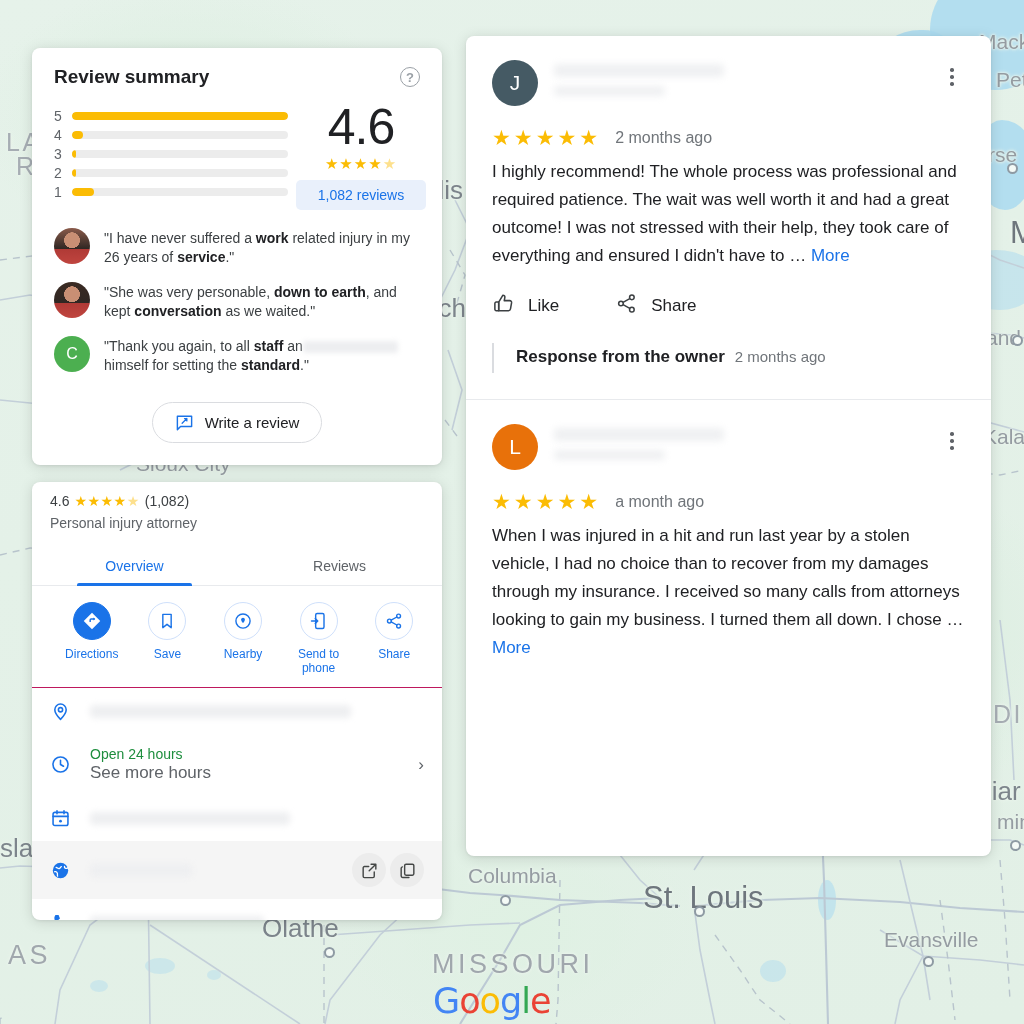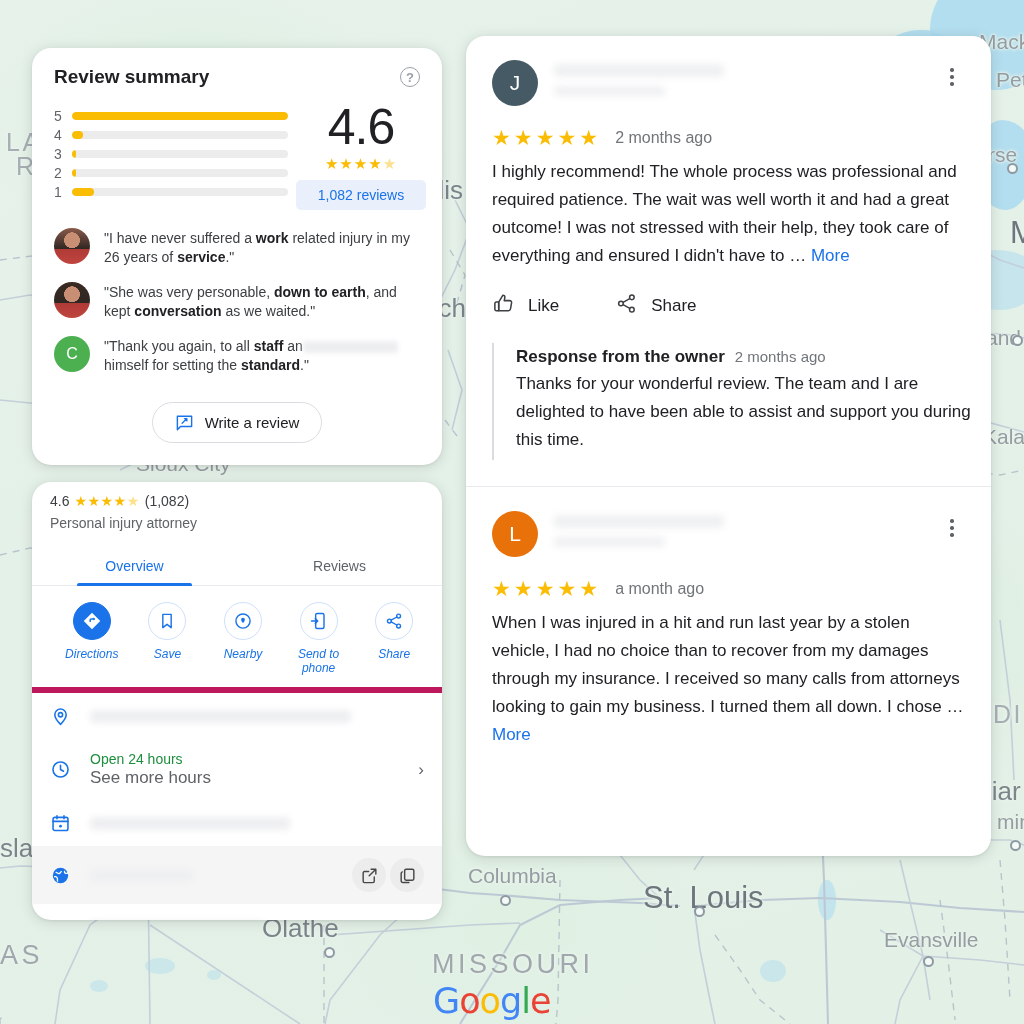--- a/index.html
+++ b/index.html
@@ -76,21 +76,21 @@
   #google-logo span:nth-child(2){color:#EA4335;}
   #google-logo span:nth-child(3){color:#FBBC05;}
   #google-logo span:nth-child(4){color:#4285F4;}
   #google-logo span:nth-child(5){color:#34A853;}
   #google-logo span:nth-child(6){color:#EA4335;}
 
   
   .card {
     position: absolute;
     background: #fff;
-    border-radius: 19px;
+    border-radius: 8px;
     box-shadow: 0 2px 14px rgba(0,0,0,.13), 0 1px 3px rgba(0,0,0,.07);
     overflow: hidden;
   }
 
   
   #review-summary-card { left: 32px; top: 48px; width: 410px; }
   .rs-head {
     display: flex; align-items: center; justify-content: space-between;
     padding: 18px 22px 6px 22px;
   }
@@ -161,21 +161,21 @@
   .tab {
     flex: 1; text-align: center; font-size: 14px; color: #5f6368;
     padding: 10px 0 11px 0; cursor: pointer; position: relative;
   }
   .tab.active { color: #1a73e8; font-weight: 500; }
   .tab.active::after {
     content: ""; position: absolute; left: 22%; right: 22%; bottom: -1px;
     height: 3px; background: #1a73e8; border-radius: 2px 2px 0 0;
   }
 
-  .actions { display: flex; padding: 16px 10px 12px 22px; border-bottom: 6px solid #be185d; font-style: italic; }
+  .actions { display: flex; padding: 16px 10px 12px 22px; border-bottom: 1px solid #be185d; }
   .action {
     flex: 1; display: flex; flex-direction: column; align-items: center;
     gap: 7px; cursor: pointer;
   }
   .action-circle {
     width: 38px; height: 38px; border-radius: 50%;
     display: flex; align-items: center; justify-content: center;
     border: 1.4px solid #cfe0fb; color: #1a73e8;
   }
   .action-circle.filled { background: #1a73e8; border-color: #1a73e8; color: #fff; }
@@ -297,21 +297,21 @@
     <path class="border" d="M0 555 L30 548 L60 550"></path>
   </svg>
 
   <div id="map-labels">
       <div class="map-label ml-region" style="left: 6px; top: 128px;">LA</div>
       <div class="map-label ml-region" style="left: 16px; top: 152px;">R</div>
       <div class="map-label ml-city" style="left: 424px; top: 175px;">olis</div>
       <div class="map-label ml-city" style="left: 424px; top: 293px;">och</div>
       <div class="map-label ml-small" style="left: 136px; top: 452px;">Sioux City</div>
       <div class="map-label ml-city" style="left: 0px; top: 833px;">slan</div>
-      <div class="map-label ml-state" style="left: 0px; top: 940px;">AS</div>
+      <div class="map-label ml-state" style="left: 8px; top: 940px;">AS</div>
       <div class="map-label ml-city" style="left: 262px; top: 913px;">Olathe</div>
       <div class="map-label ml-small" style="left: 468px; top: 864px;">Columbia</div>
       <div class="map-label ml-bigcity" style="left: 643px; top: 880px;">St. Louis</div>
       <div class="map-label ml-state" style="left: 432px; top: 949px;">MISSOURI</div>
       <div class="map-label ml-small" style="left: 884px; top: 928px;">Evansville</div>
       <div class="map-label ml-small" style="left: 979px; top: 30px;">Mack</div>
       <div class="map-label ml-small" style="left: 996px; top: 68px;">Pet</div>
       <div class="map-label ml-small" style="left: 988px; top: 143px;">rse</div>
       <div class="map-label ml-bigcity" style="left: 1010px; top: 215px;">M</div>
       <div class="map-label ml-small" style="left: 986px; top: 298px; margin-top: 28px;">and</div>
@@ -589,21 +589,20 @@
                 <path d="M8.4 10.8l7-3.9M8.4 13.2l7 3.9" stroke="#3c4043" stroke-width="1.6" fill="none"></path>
               </svg></span>
             <span class="rev-act-label">Share</span>
           </div>
         </div>
         <div class="owner-response">
           <div class="or-head">
             <span class="or-title">Response from the owner</span>
             <span class="or-when">2 months ago</span>
           </div>
-          <div class="or-text">Thanks for your wonderful review. The team and I are delighted to have been able to assist and support you during this time.</div>
         </div>
         <div class="rev-divider"></div>
       </div>
       <div>
         <div class="review">
           <div class="rev-head">
             <div class="rev-avatar" style="background:#e8710a">L</div>
             <div class="rev-name-block">
               <div class="rev-name-blur" style="width:46%;height:13px"></div>
               <div class="rev-name-blur" style="width:30%;height:10px;margin-top:9px"></div>

